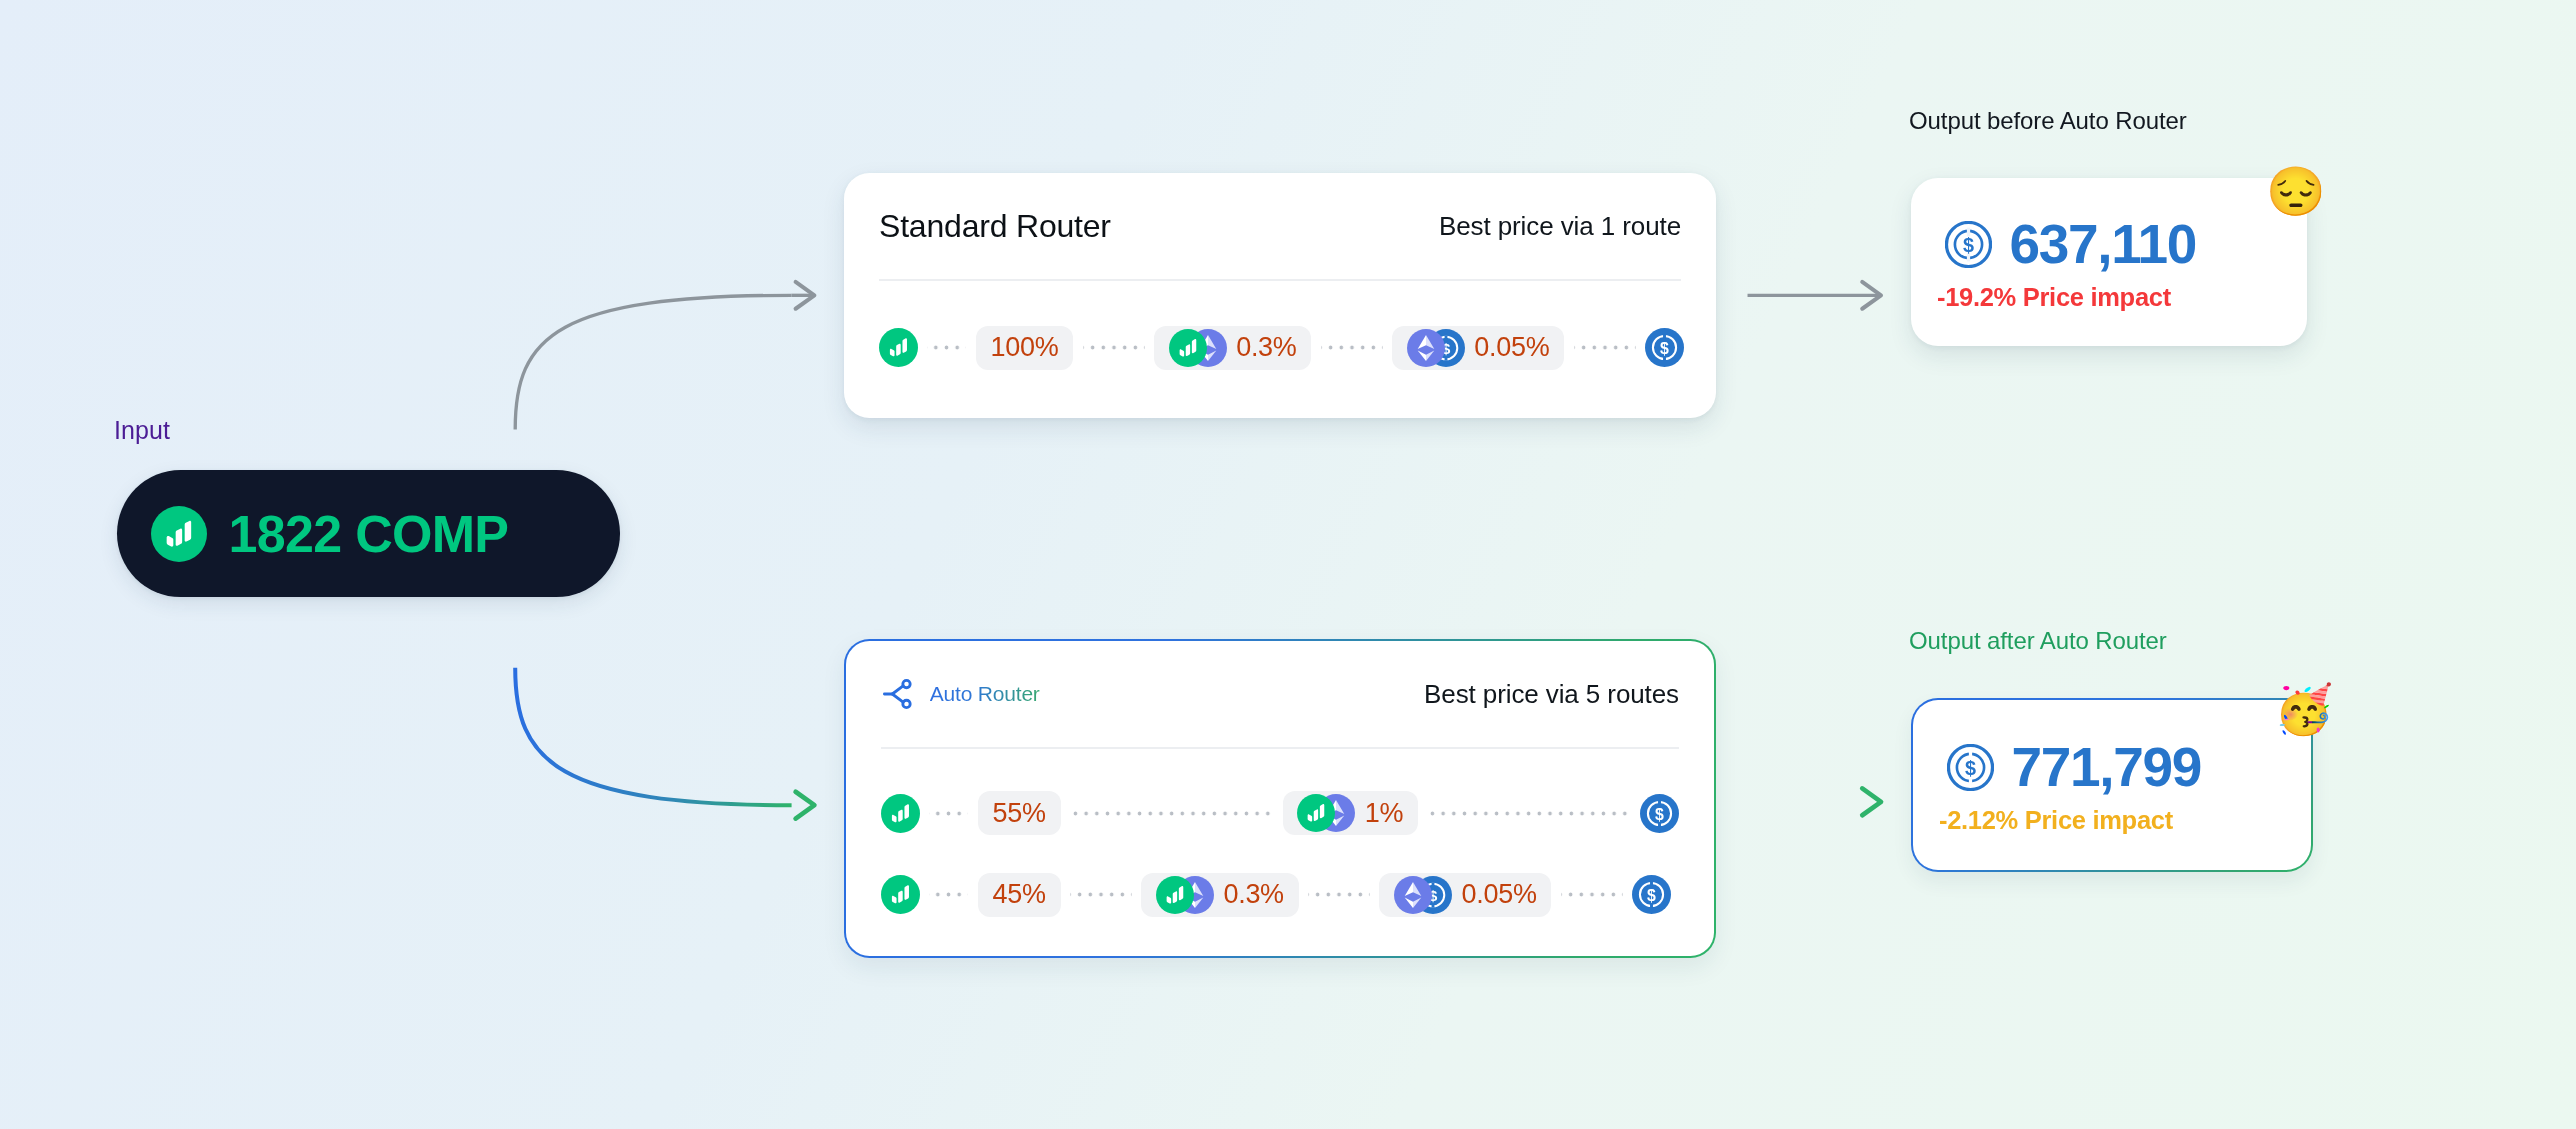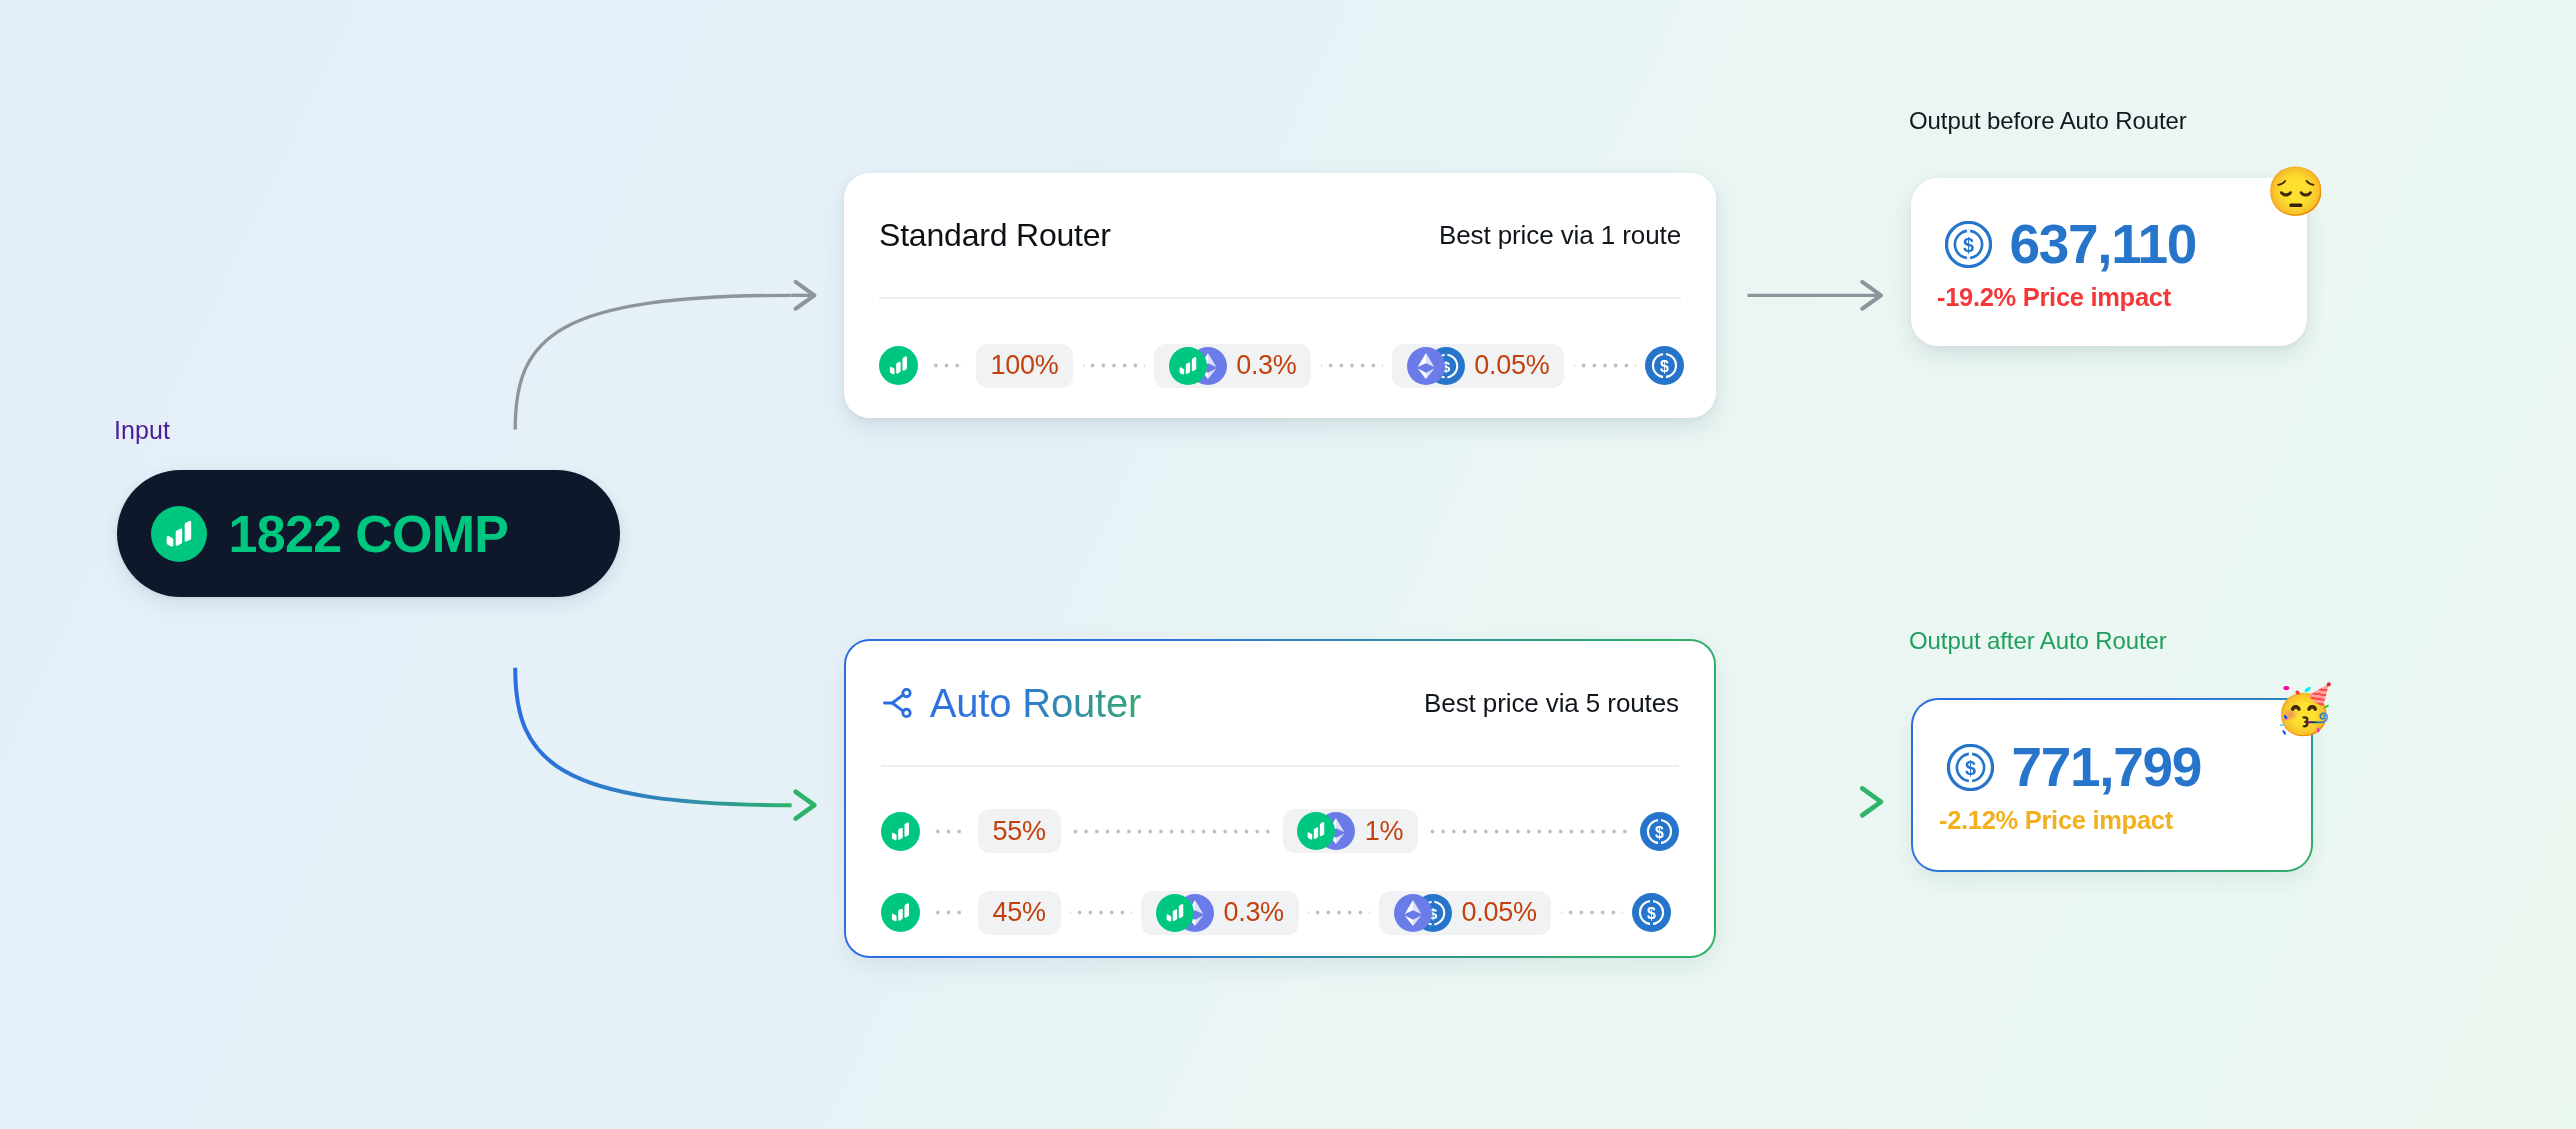--- a/index.html
+++ b/index.html
@@ -44,25 +44,25 @@
     left:844px; top:639px; width:872px; height:319px;
     background:
       linear-gradient(#fff,#fff) padding-box,
       linear-gradient(100deg, #2a6ee0 0%, #2f72de 35%, #2fa96c 85%, #2eb36a 100%) border-box;
     border:2.7px solid transparent;
     border-radius:25.5px;
     box-shadow: 0 9.4px 23px rgba(30,60,90,.08);
   }
   .card-head {
     display:flex; align-items:center; justify-content:space-between;
-    height:124px;
+    height:106px;
   }
   .card-title { font-size:32px; color:#0c1116; letter-spacing:-0.2px; }
   .card-title-auto {
-    font-size:40px; letter-spacing:-0.2px;
+    font-size:21px; letter-spacing:-0.2px;
     background:linear-gradient(90deg,#2f6fe0 0%, #2f77d6 40%, #37a86f 100%);
     -webkit-background-clip:text; background-clip:text; color:transparent;
   }
   .title-wrap { display:flex; align-items:center; gap:14.8px; }
   .card-sub { font-size:26px; color:#10161c; letter-spacing:-0.1px; }
   .divider { height:2px; background:#eceef1; width:100%; }
 
   
   .routes { padding-top:6.7px; }
   .route-row {

